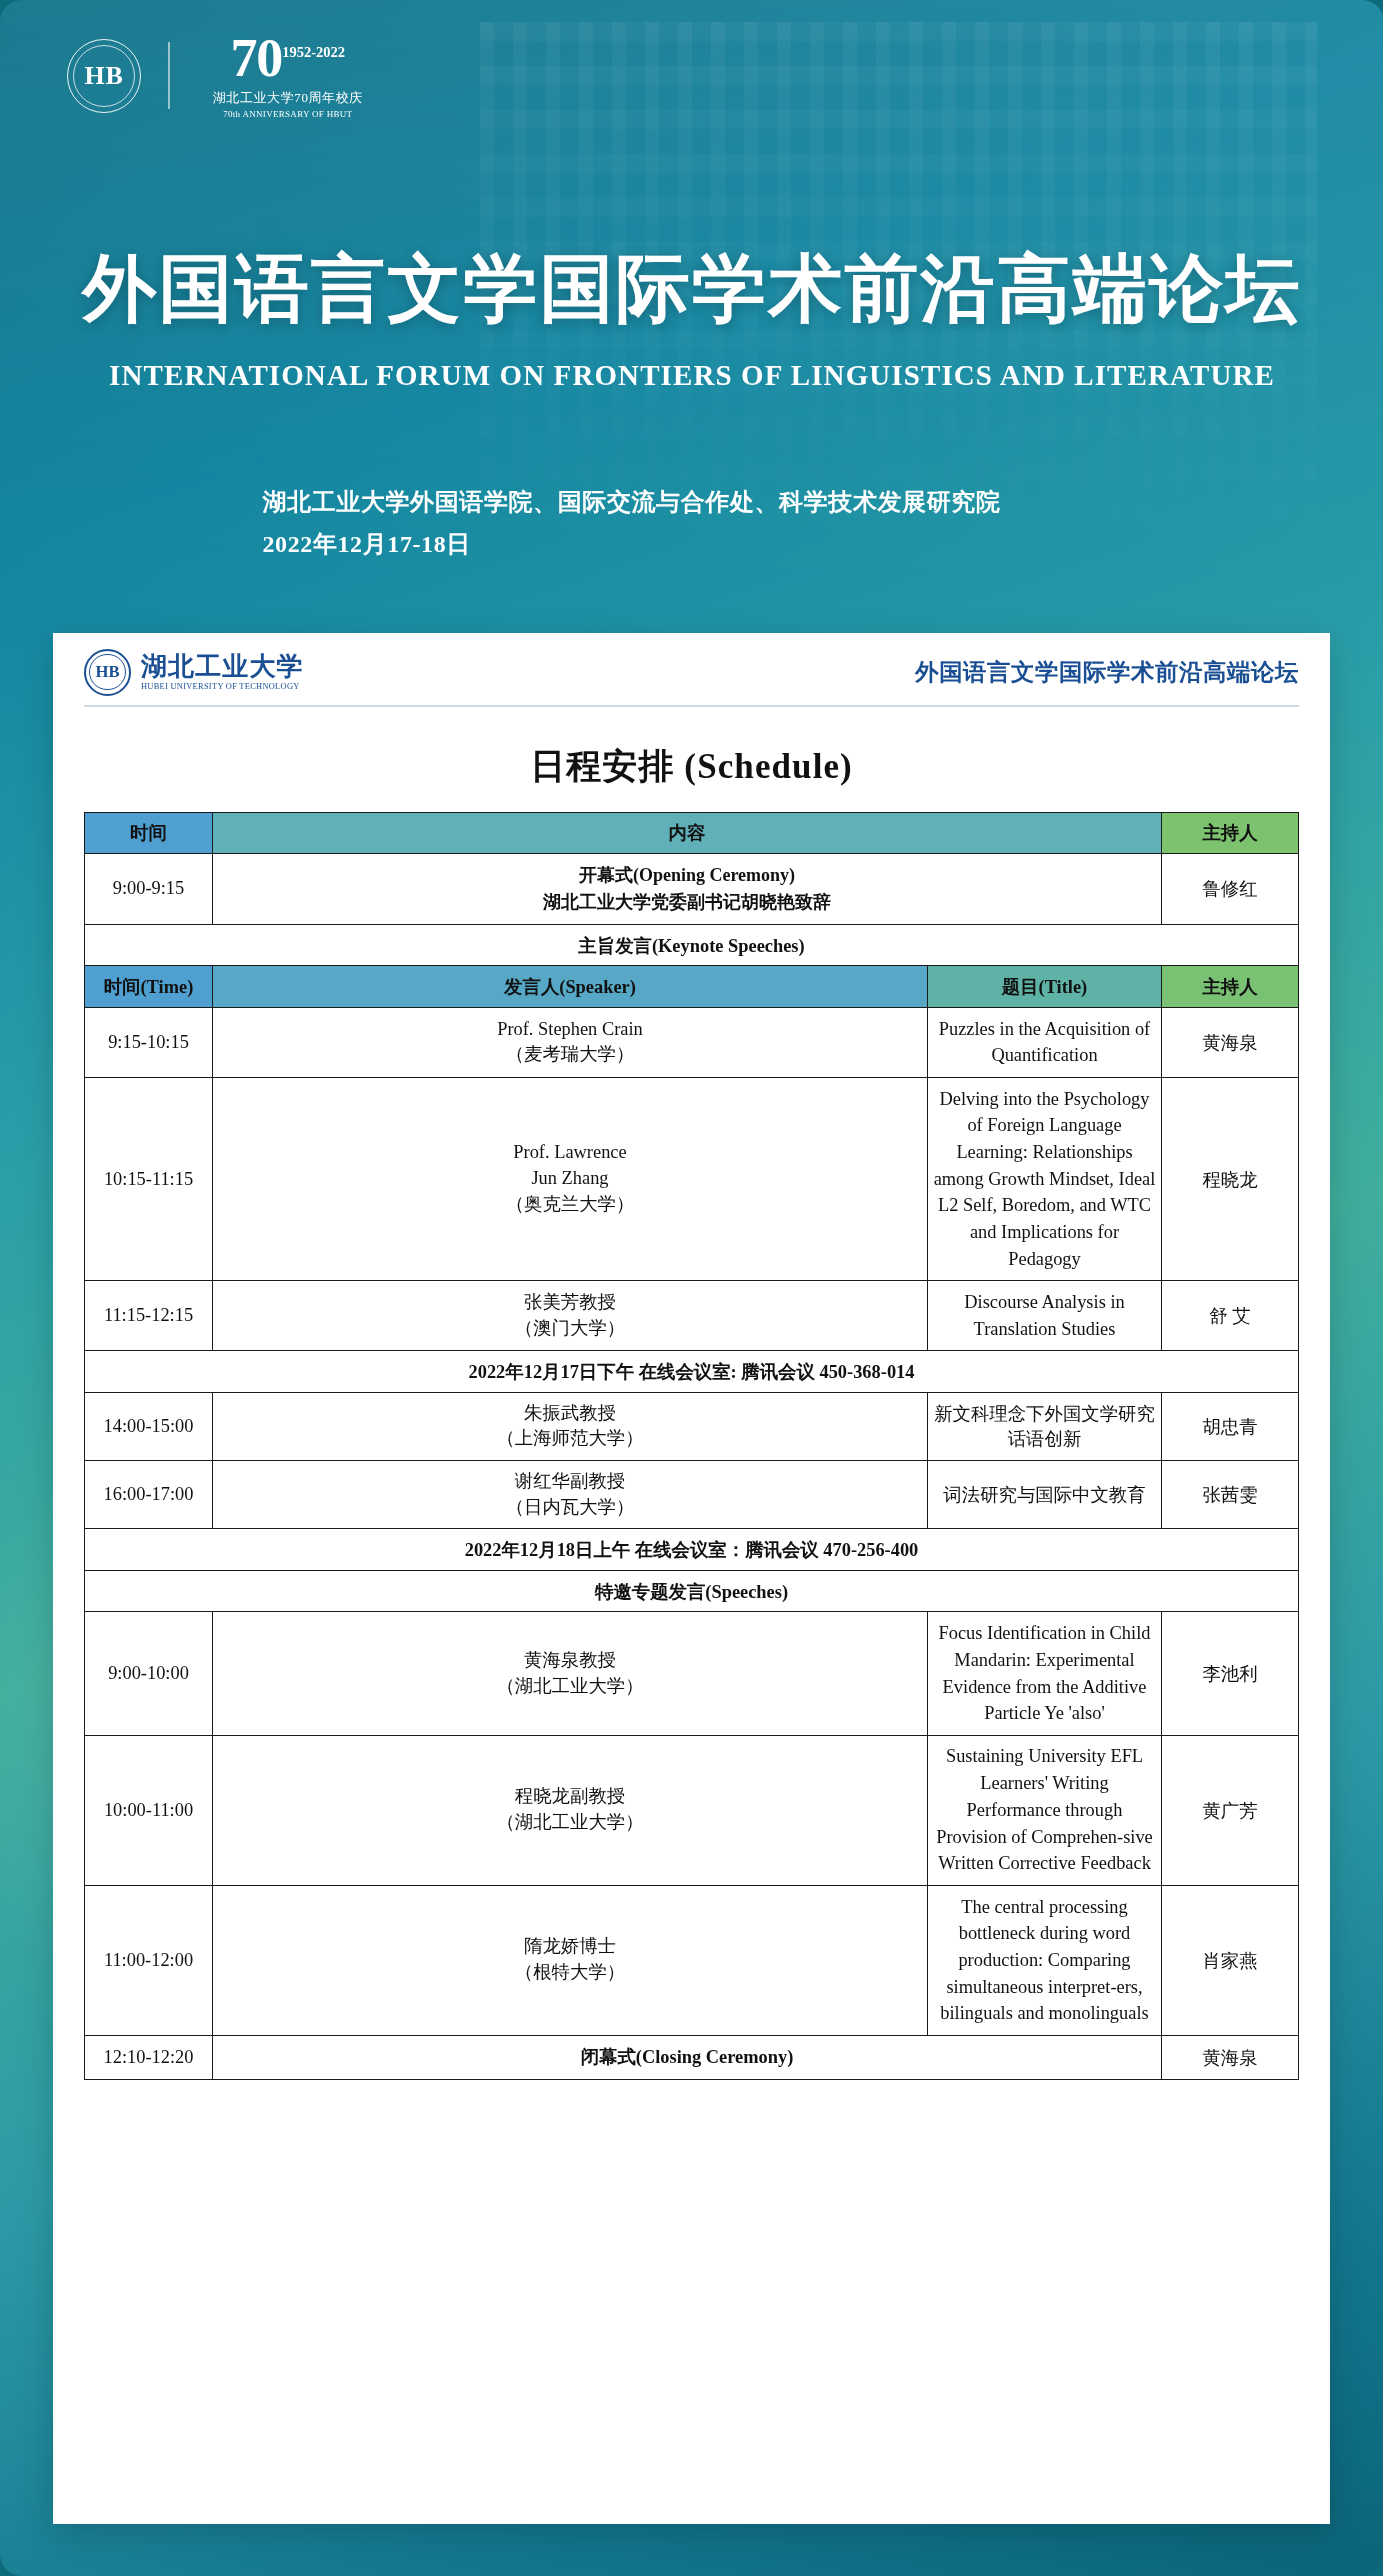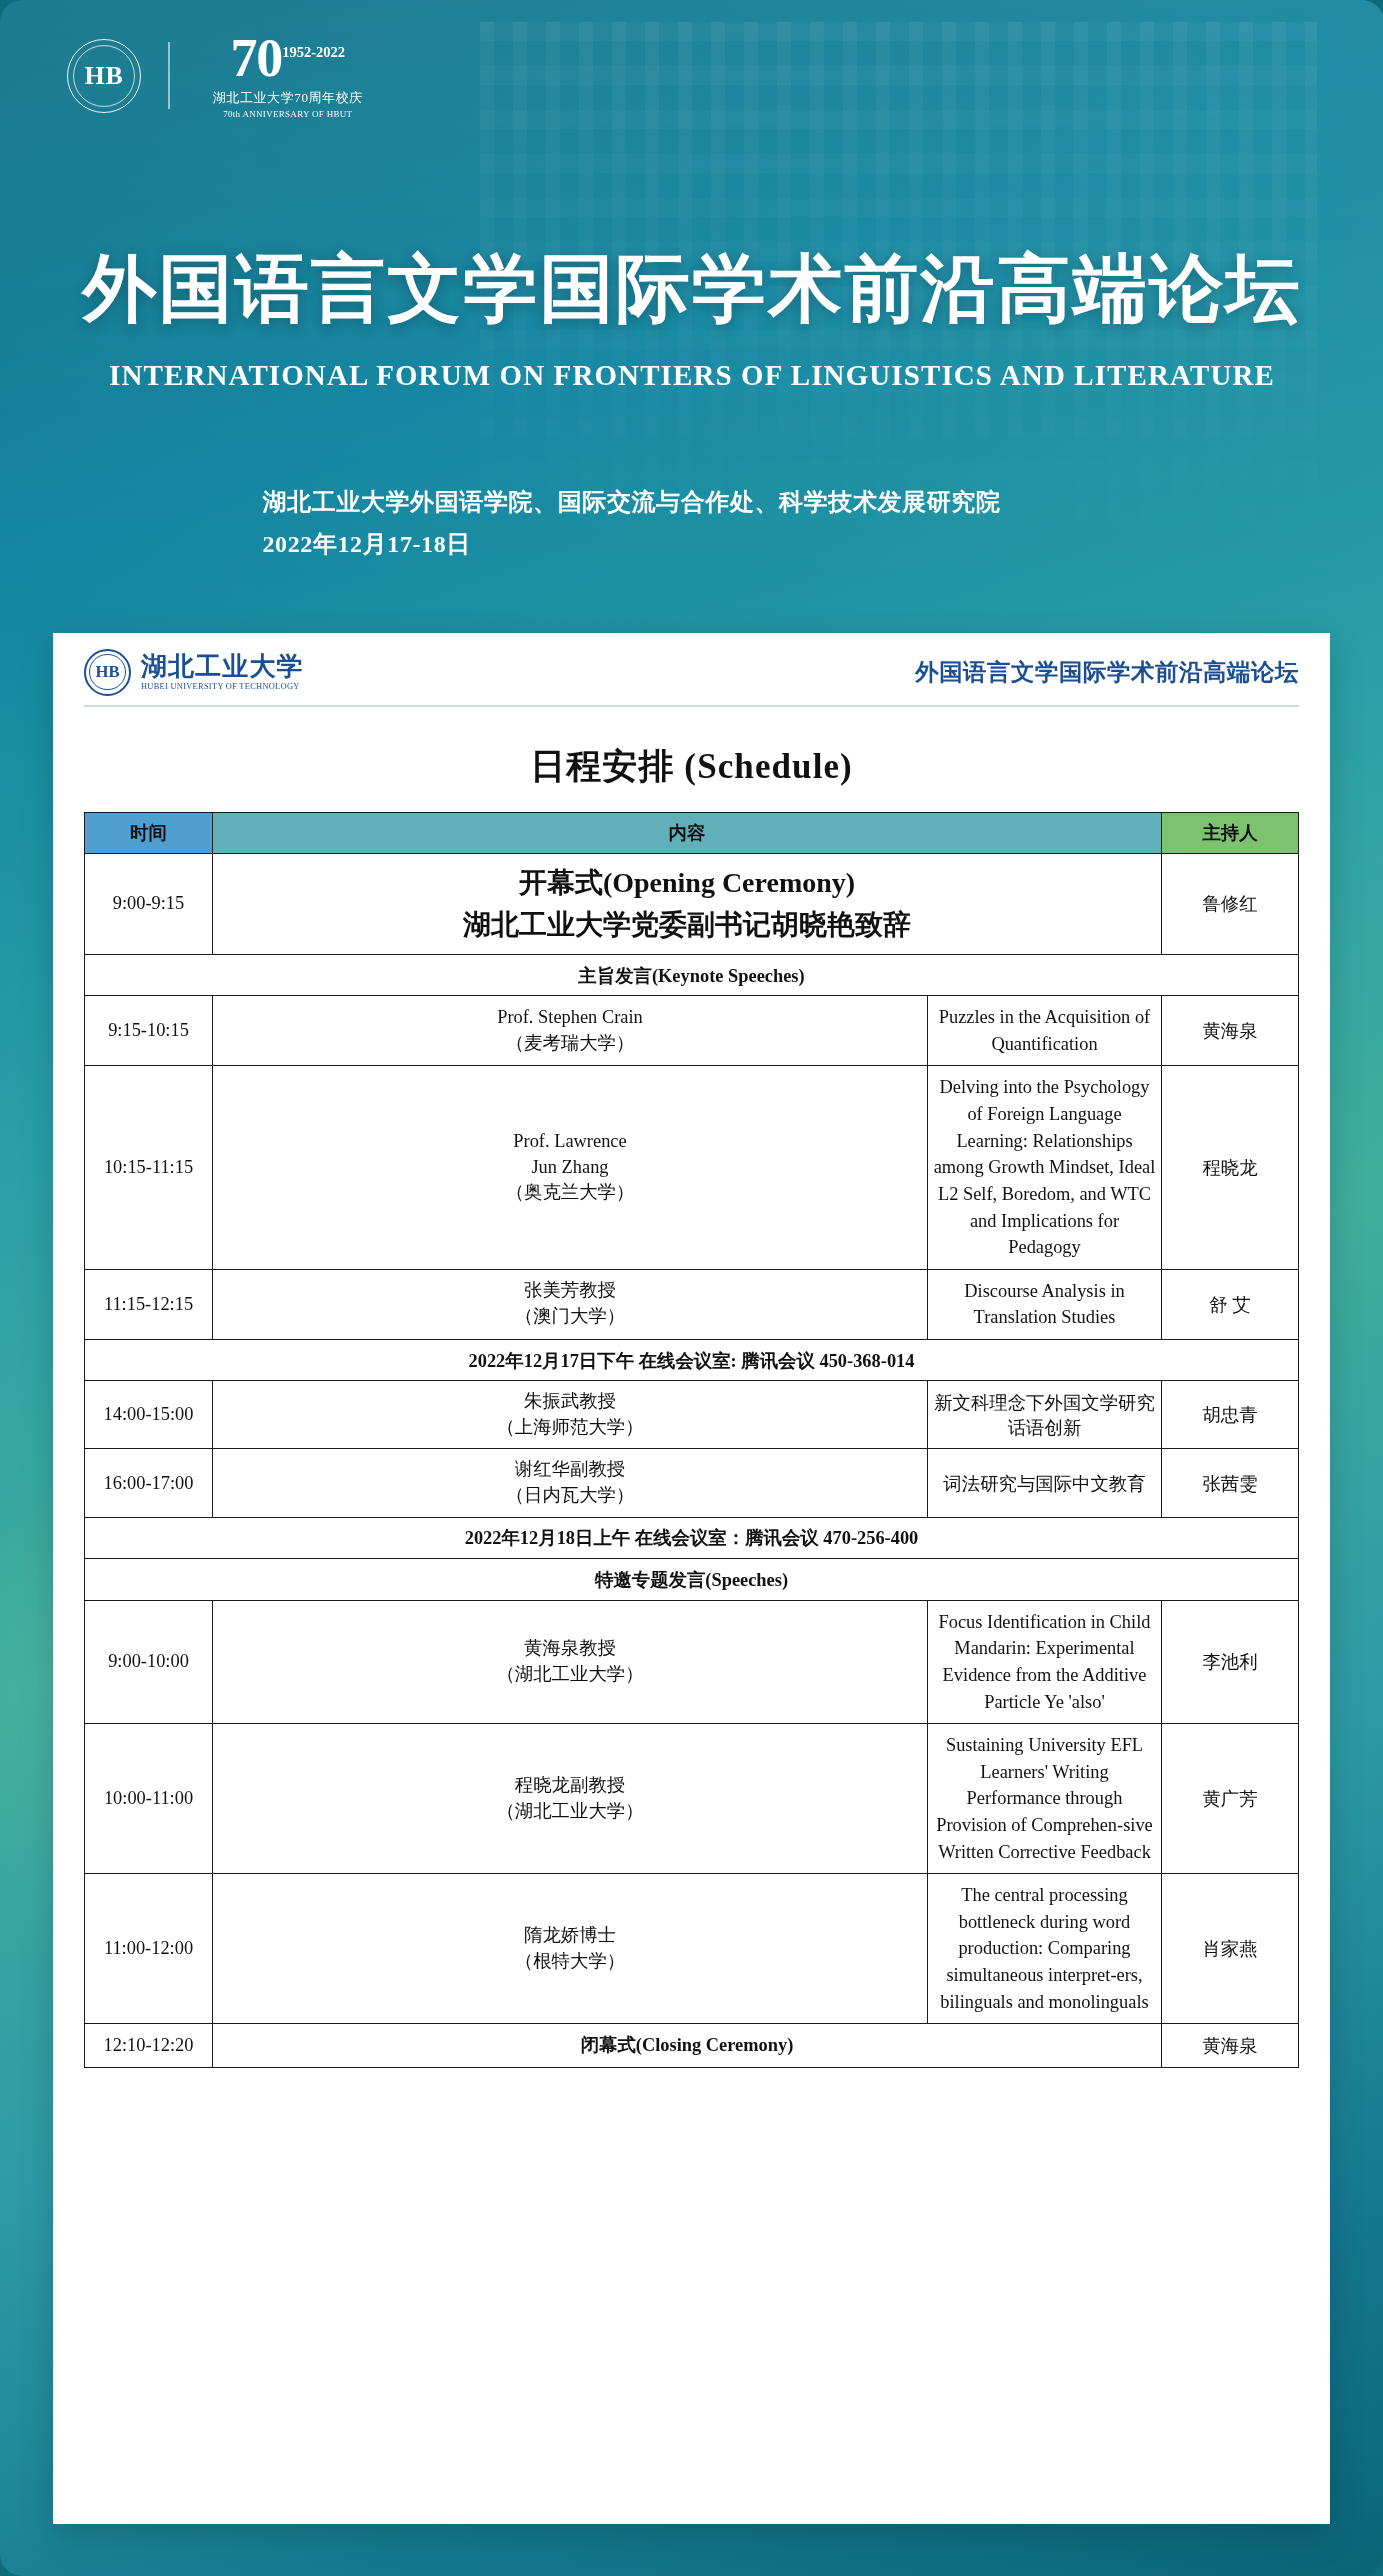--- a/index.html
+++ b/index.html
@@ -134,21 +134,21 @@
   .hdr2 th:nth-child(3){ background:#5fb3a6; }
   .hdr2 th:nth-child(4){ background:#79c274; }
   .band td{ font-weight:700; font-size:24.5px; padding:11px 5.6px; }
   .band-small td{ font-weight:700; font-size:22px; padding:9px 5.6px; }
   .c-time{ width:128px; }
   .c-speaker{ width:234px; }
   .c-host{ width:137px; }
   .two-line{ line-height:1.4; }
   .title-sm{ font-size:16.7px; line-height:1.45; }
   .title-md{ font-size:19.5px; }
-  .ceremony{ font-weight:700; font-size:28px; line-height:1.5; }
+  .ceremony{ font-weight:700; font-size:18px; line-height:1.5; }
 
   .footer-space{ height:22px; }
 </style>
 </head>
 <body>
 
 <div class="poster">
   <div class="bg-building"></div>
   <div class="bg-glow"></div>
 
@@ -214,20 +214,26 @@
             <div class="ceremony">开幕式(Opening Ceremony)</div>
             <div class="ceremony">湖北工业大学党委副书记胡晓艳致辞</div>
           </td>
           <td>鲁修红</td>
         </tr>
 
         <tr class="band-small">
           <td colspan="4">主旨发言(Keynote Speeches)</td>
         </tr>
 
+        <tr class="hdr-blue hdr2">
+          <th>时间(Time)</th>
+          <th>发言人(Speaker)</th>
+          <th>题目(Title)</th>
+          <th>主持人</th>
+        </tr>
 
         <tr>
           <td>9:15-10:15</td>
           <td class="two-line">
             <div>Prof. Stephen Crain</div>
             <div>（麦考瑞大学）</div>
           </td>
           <td class="title-sm">Puzzles in the Acquisition of Quantification</td>
           <td>黄海泉</td>
         </tr>

